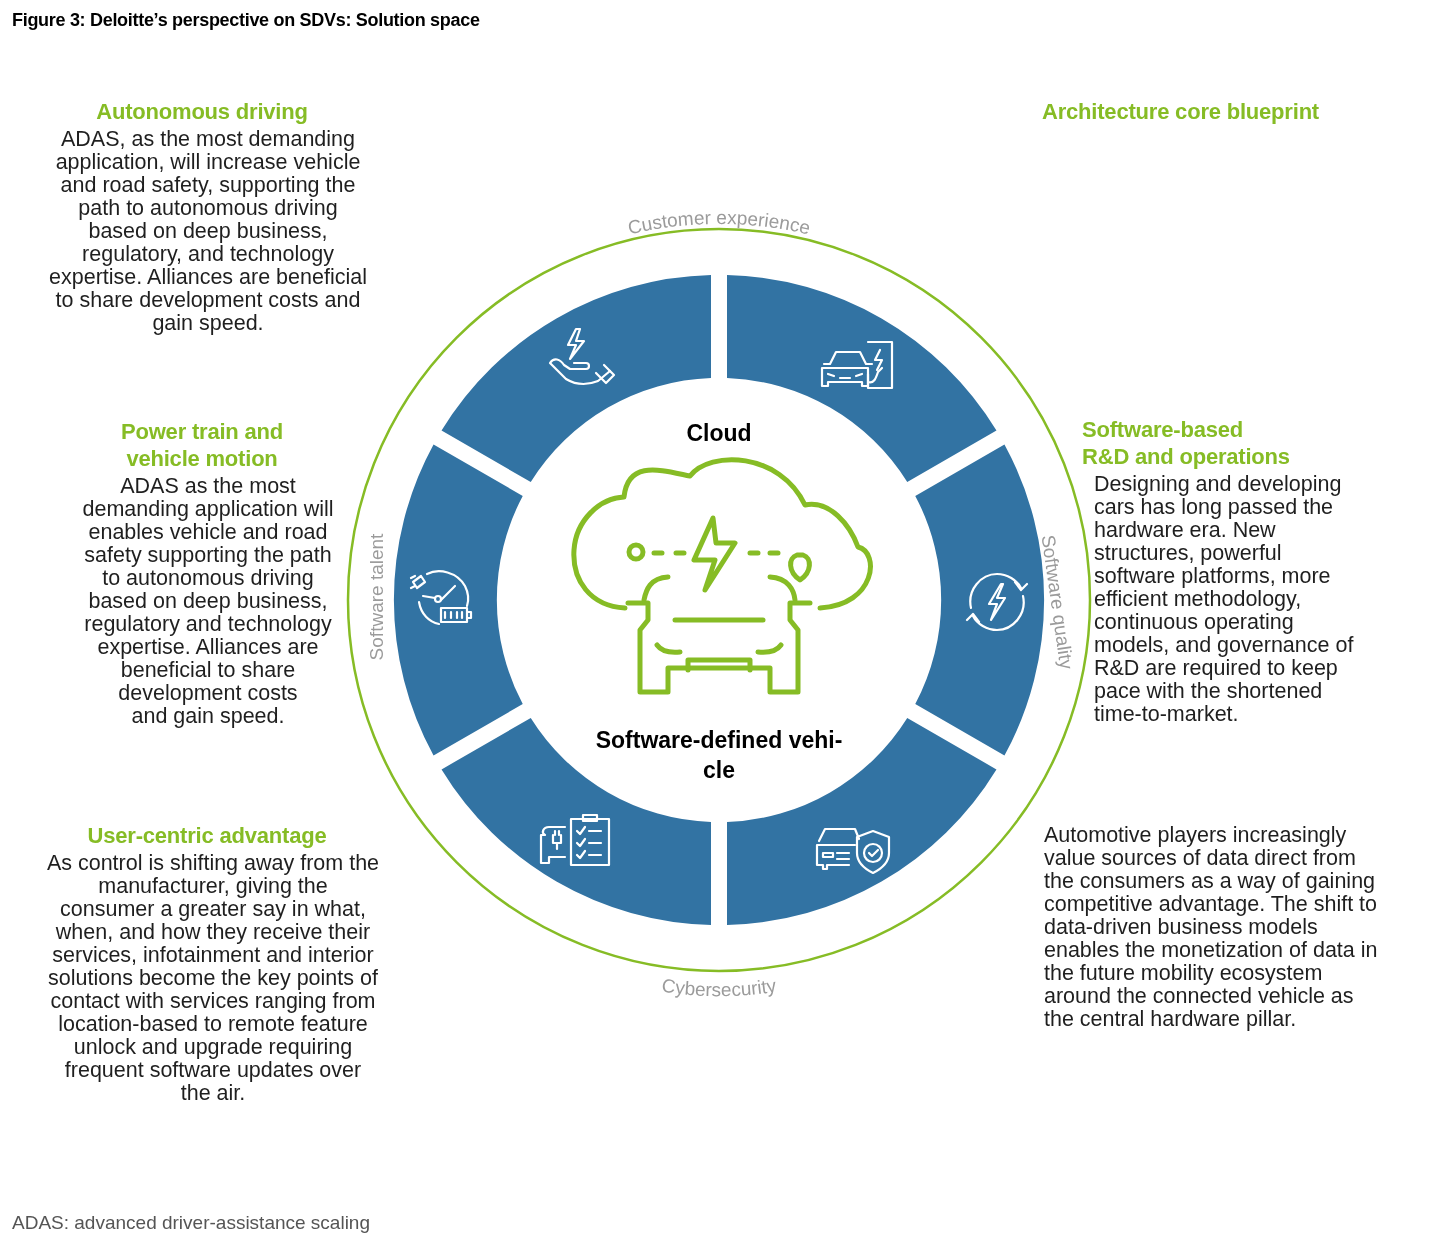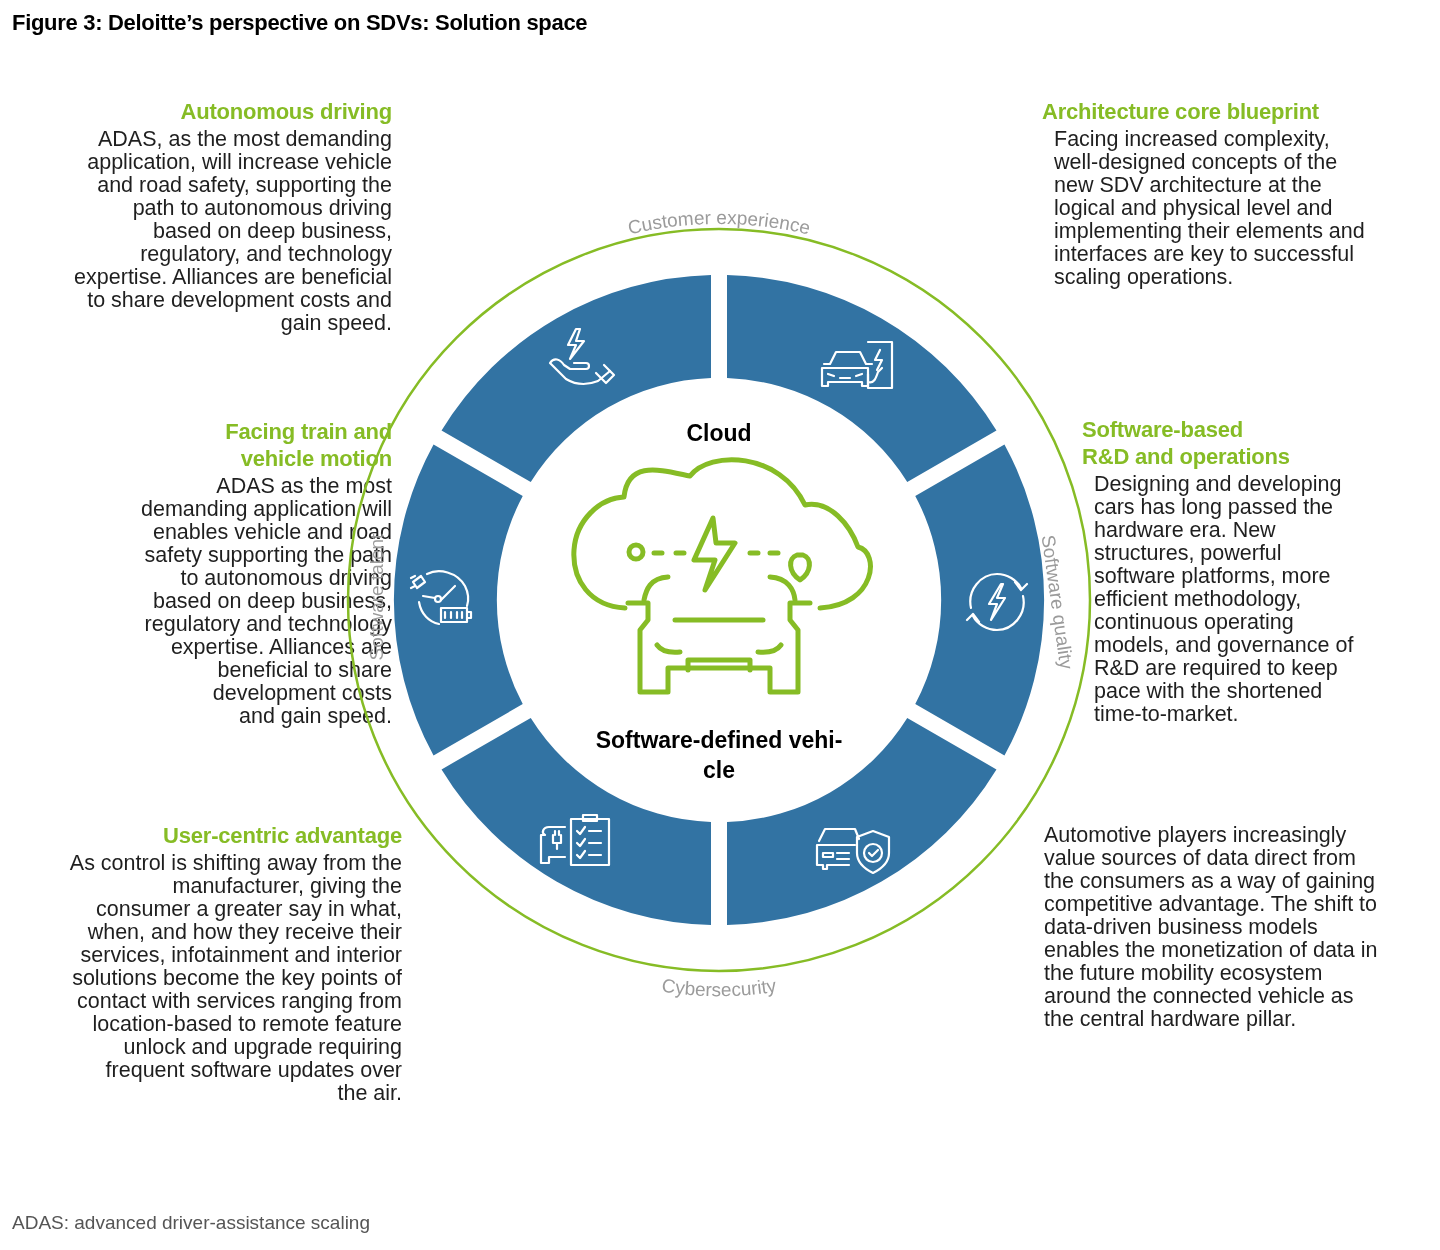--- a/index.html
+++ b/index.html
@@ -1,25 +1,25 @@
 <!DOCTYPE html>
 <html><head>
 <meta charset="utf-8">
 <style>
   html, body { margin: 0; padding: 0; background: #ffffff; }
   body { width: 1440px; height: 1250px; position: relative; overflow: hidden;
          font-family: "DejaVu Sans", "Liberation Sans", sans-serif; color: #222; }
-  .fig-title { position: absolute; left: 12px; top: 10px; font-size: 22px; font-weight: bold;
+  .fig-title { position: absolute; left: 12px; top: 10px; font-size: 18px; font-weight: bold;
                color: #000; letter-spacing: -0.3px; font-family: "Liberation Sans", sans-serif; }
   .block { position: absolute; }
   .block h3 { margin: 0; font-size: 22px; line-height: 27px; font-weight: bold; color: #86bc25;
               font-family: "Liberation Sans", sans-serif; letter-spacing: -0.2px; }
   .block p { margin: 3px 0 0 12px; font-size: 21.5px; line-height: 23px; color: #1f1f1f;
              font-family: "Liberation Sans", sans-serif; white-space: pre-line; }
-  .left { left: 12px; text-align: right; }
+  .left { left: 12px; text-align: center; }
   .right { right: 18px; text-align: left; }
   .footnote { position: absolute; left: 12px; top: 1212px; font-size: 19px; color: #555;
               font-family: "Liberation Sans", sans-serif; }
   #wheel { position: absolute; left: 0; top: 0; }
   .ring-label { font-family: "Liberation Sans", sans-serif; font-size: 19px; fill: #9b9b9b; }
   .center-label { font-family: "Liberation Sans", sans-serif; font-size: 23px; font-weight: bold; fill: #000; }
 </style>
 </head>
 <body>
 
@@ -31,21 +31,21 @@
 application, will increase vehicle
 and road safety, supporting the
 path to autonomous driving
 based on deep business,
 regulatory, and technology
 expertise. Alliances are beneficial
 to share development costs and
 gain speed.</p>
 </div>
 <div class="block left" style="top:418px; width:380px;">
-  <h3 style="white-space:pre-line">Facing train and
+  <h3 style="white-space:pre-line">Power train and
 vehicle motion</h3>
   <p>ADAS as the most
 demanding application will
 enables vehicle and road
 safety supporting the path
 to autonomous driving
 based on deep business,
 regulatory and technology
 expertise. Alliances are
 beneficial to share
@@ -62,27 +62,20 @@
 solutions become the key points of
 contact with services ranging from
 location-based to remote feature
 unlock and upgrade requiring
 frequent software updates over
 the air.</p>
 </div>
 
 <div class="block right" style="top:98px; width:380px;">
   <h3>Architecture core blueprint</h3>
-  <p>Facing increased complexity,
-well-designed concepts of the
-new SDV architecture at the
-logical and physical level and
-implementing their elements and
-interfaces are key to successful
-scaling operations.</p>
 </div>
 <div class="block right" style="top:416px; width:340px;">
   <h3 style="white-space:pre-line">Software-based
 R&amp;D and operations</h3>
   <p>Designing and developing
 cars has long passed the
 hardware era. New
 structures, powerful
 software platforms, more
 efficient methodology,

